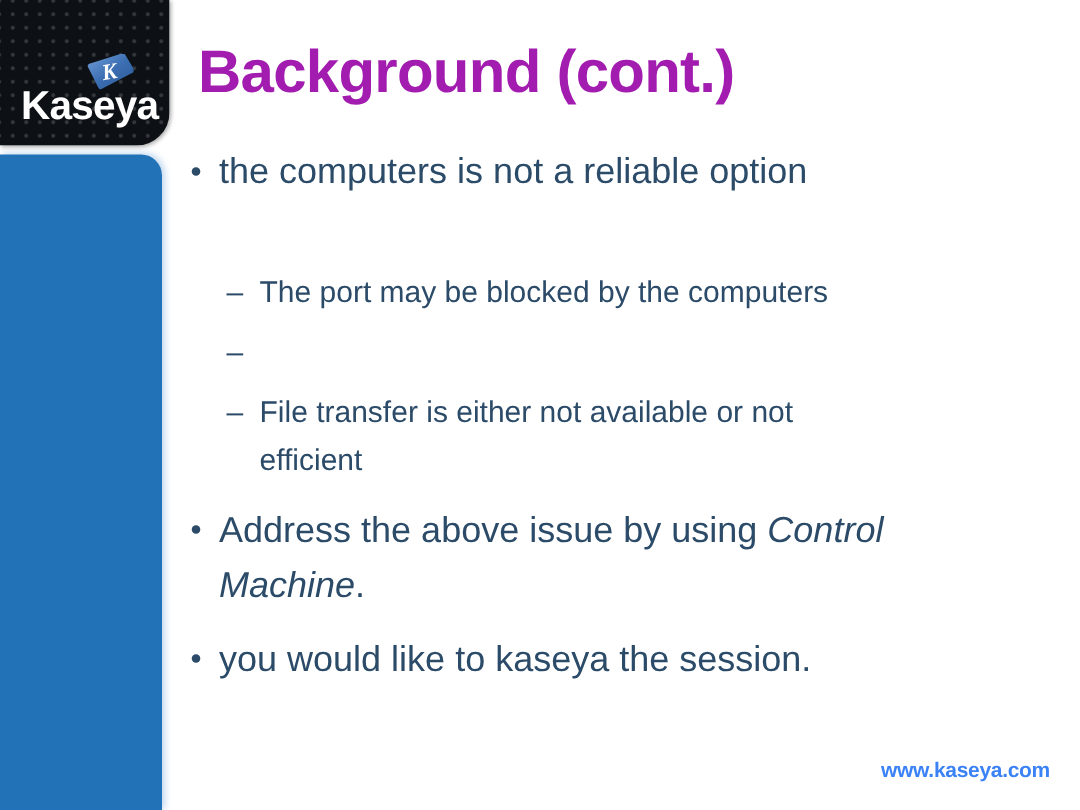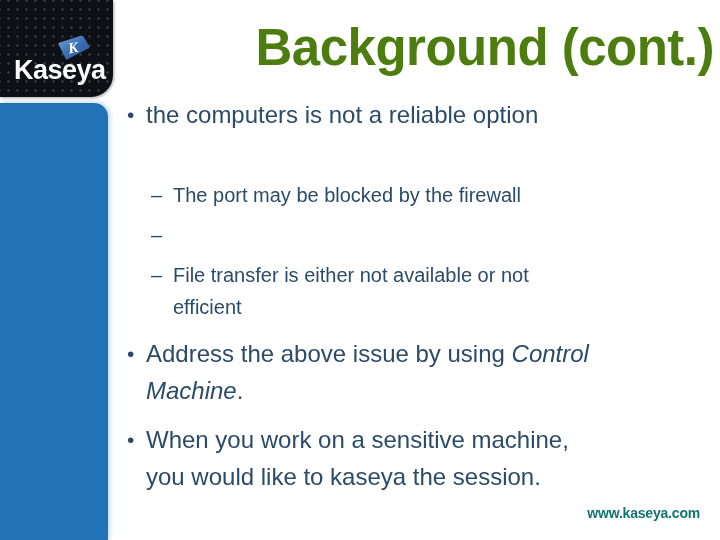--- a/index.html
+++ b/index.html
@@ -34,23 +34,23 @@
     position: absolute; left: 0; top: 103px;
     width: 108px; height: 437px;
     background: #2272b8;
     border-radius: 0 14px 0 0;
     box-shadow: 2px -1px 4px rgba(120,170,220,0.45);
   }
 
   
   .slide-title {
     position: absolute; left: 132px; right: 6px; top: 22px;
-    text-align: right;
-    font-size: 51px; font-weight: 700; letter-spacing: -0.5px;
-    color: #4d7c0f;
+    text-align: left;
+    font-size: 40px; font-weight: 700; letter-spacing: -0.5px;
+    color: #a21caf;
     line-height: 52px;
     white-space: nowrap;
   }
 
   
   .bullet { position: absolute; display: flex; color: #2b4b68; }
   .lvl1 { font-size: 24px; line-height: 37px; }
   .lvl1 .marker { flex: 0 0 19px; font-size: 21px; line-height: 37px; }
   .lvl2 { font-size: 20px; line-height: 32px; }
   .lvl2 .marker { flex: 0 0 22px; font-size: 20px; line-height: 32px; }
@@ -58,21 +58,21 @@
   .b1 { left: 127px; top: 96px;  width: 580px; }
   .subs { position: absolute; left: 151px; top: 179px; width: 556px; }
   .sub-item { display: flex; color: #2b4b68; margin-bottom: 8px; }
   .b2 { left: 127px; top: 335px; width: 580px; }
   .b3 { left: 127px; top: 421px; width: 580px; }
   .it { font-style: italic; margin-top: 36px; }
 
   
   .footer-url {
     position: absolute; right: 20px; bottom: 19px;
-    color: #0f766e; font-size: 14px; font-weight: 700;
+    color: #3b82f6; font-size: 14px; font-weight: 700;
     letter-spacing: -0.2px;
   }
 </style>
 </head>
 <body>
 
 <div class="slide">
 
   <div class="logo-box">
     <svg class="diamond-icon" width="36" height="24" viewBox="0 0 36 24">
@@ -97,21 +97,21 @@
     <span class="marker">•</span>
     <span class="text">
       <div>the computers is not a reliable option</div>
     </span>
   </div>
 
   <div class="subs">
     <div class="sub-item lvl2">
       <span class="marker">–</span>
       <span class="text">
-        <div>The port may be blocked by the firewall</div>
+        <div>The port may be blocked by the computers</div>
       </span>
     </div>
     <div class="sub-item lvl2">
       <span class="marker">–</span>
     </div>
     <div class="sub-item lvl2">
       <span class="marker">–</span>
       <span class="text">
         <div>File transfer is either not available or not</div>
         <div>efficient</div>
@@ -123,20 +123,19 @@
     <span class="marker">•</span>
     <span class="text">
       <div><span>Address the above issue by using </span><span class="it">Control</span></div>
       <div><span class="it">Machine</span><span>.</span></div>
     </span>
   </div>
 
   <div class="bullet lvl1 b3">
     <span class="marker">•</span>
     <span class="text">
-      <div>When you work on a sensitive machine,</div>
       <div>you would like to kaseya the session.</div>
     </span>
   </div>
 
   <div class="footer-url">www.kaseya.com</div>
 
 </div>
 
 </body></html>

